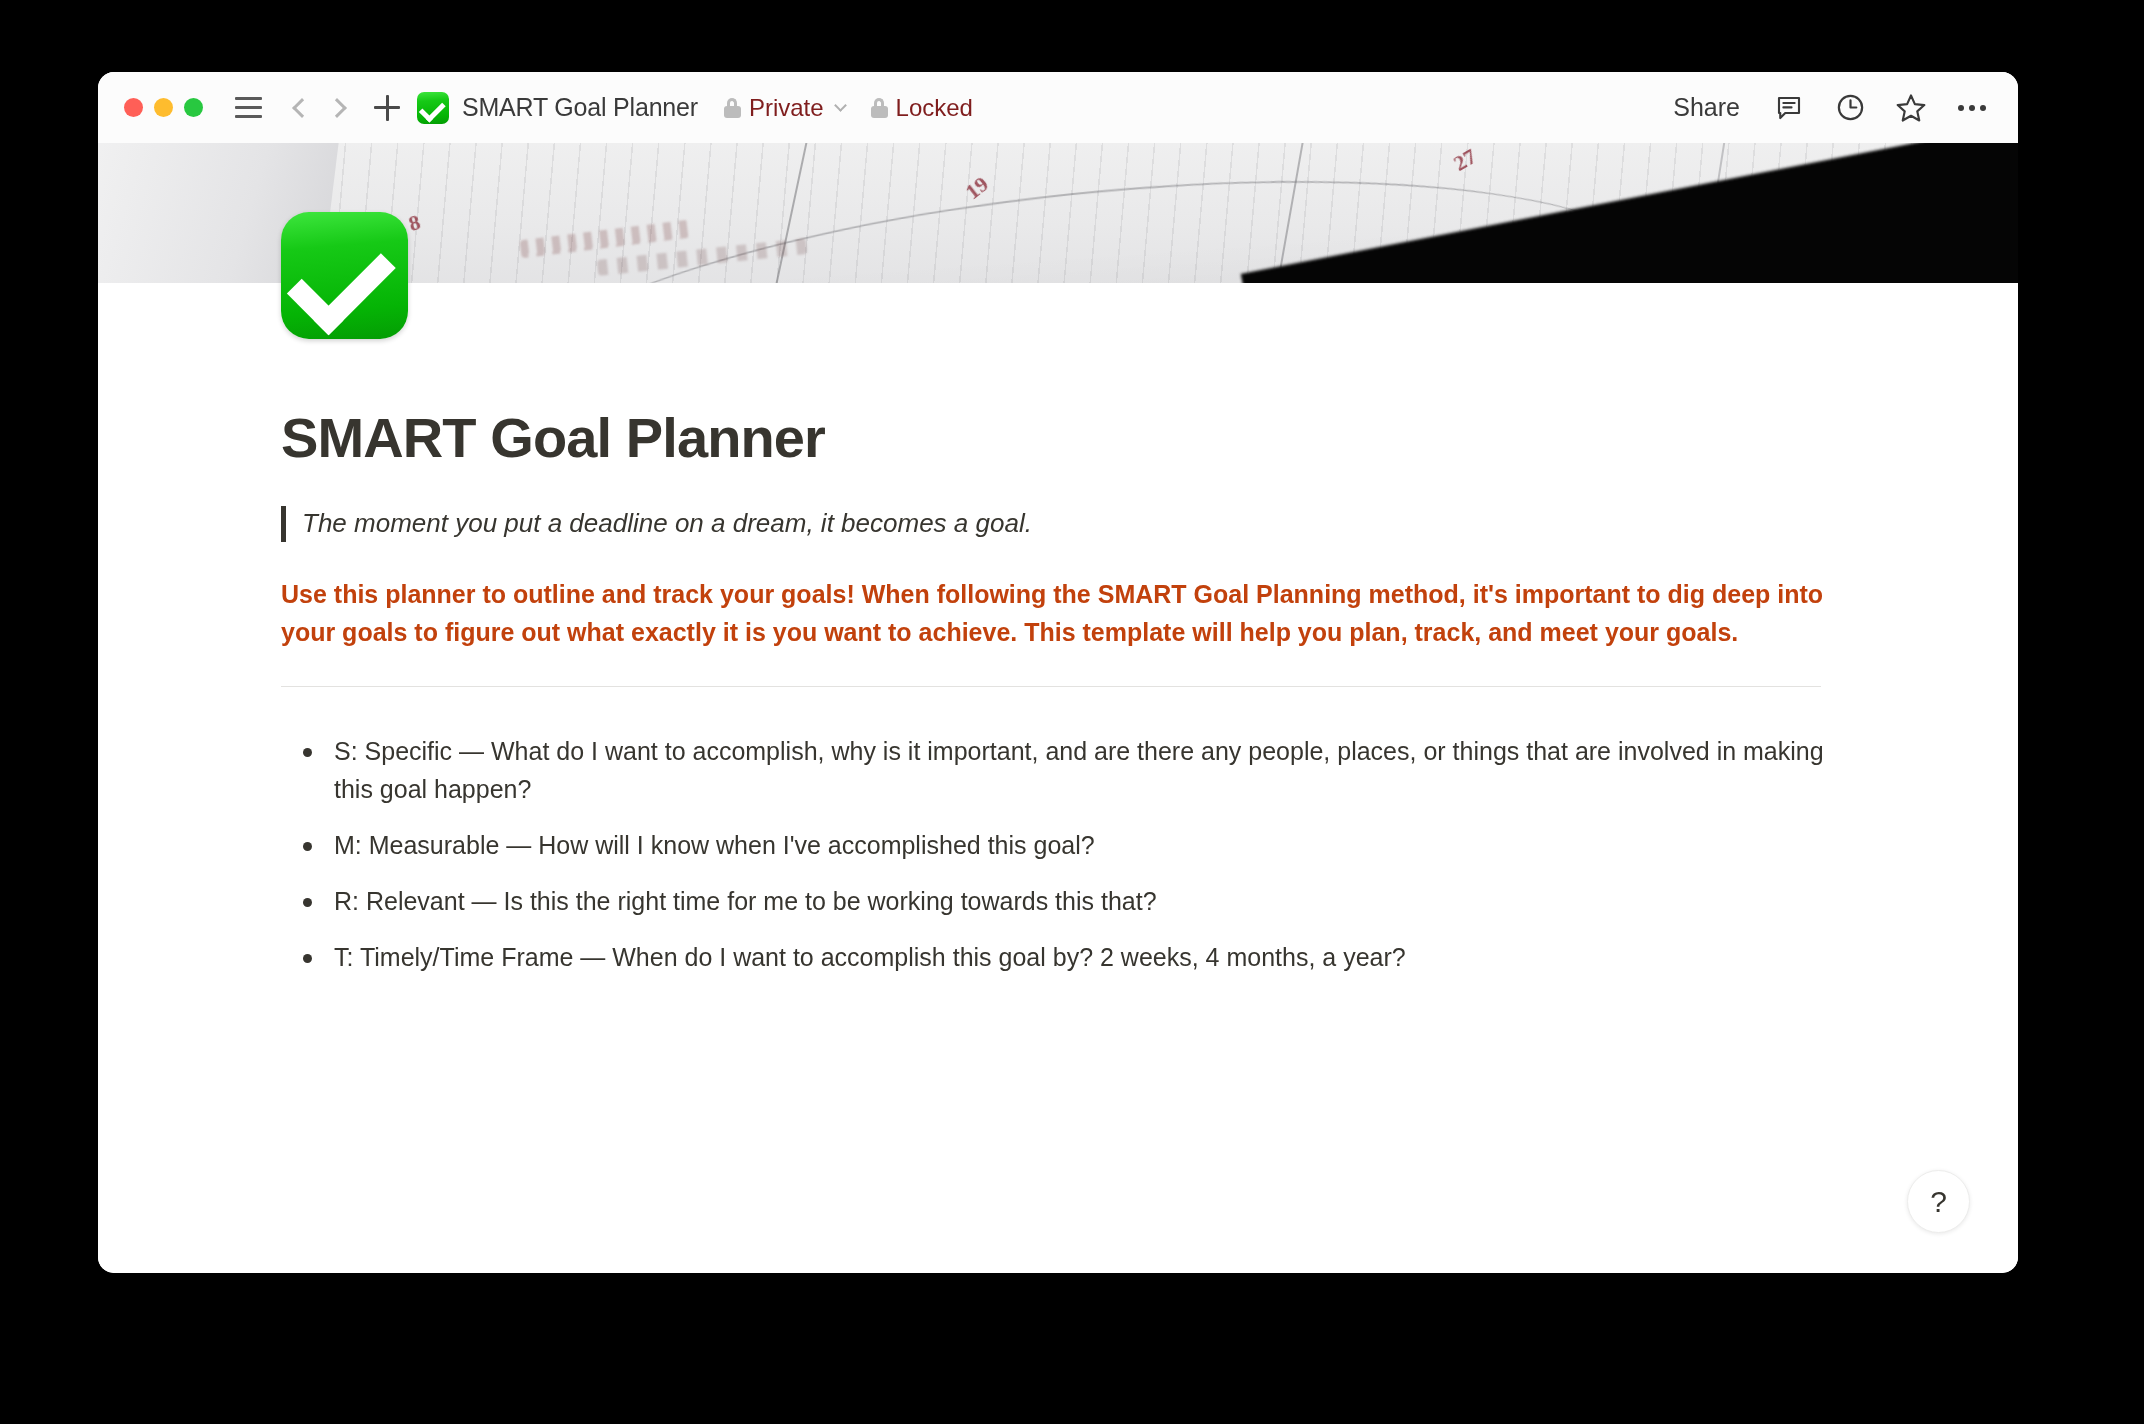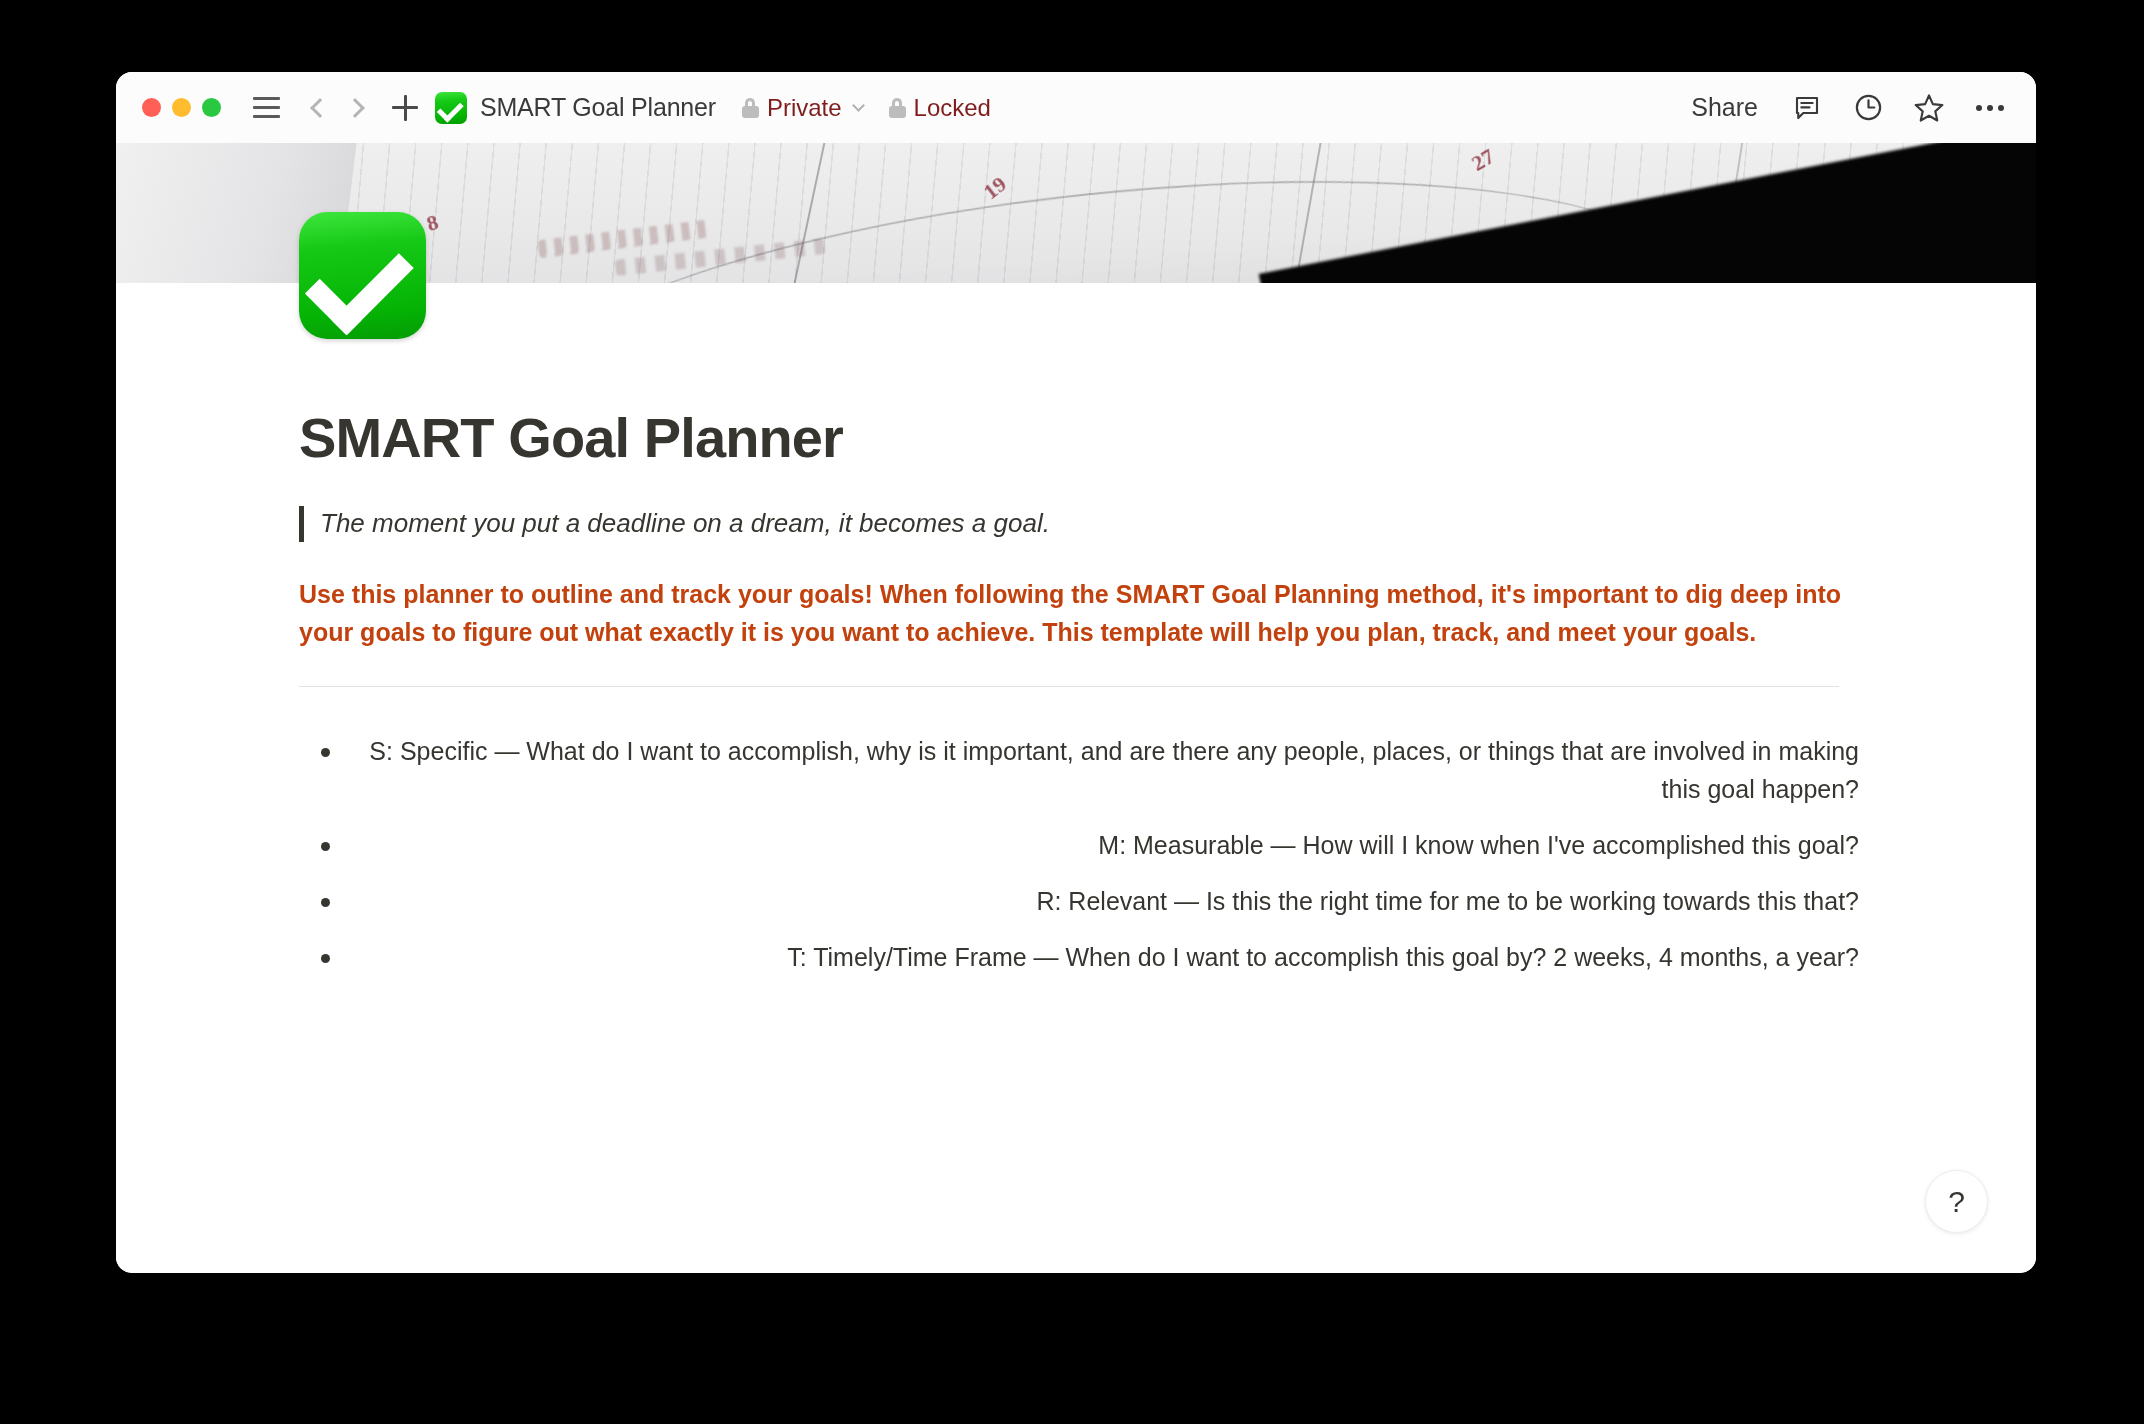--- a/index.html
+++ b/index.html
@@ -8,21 +8,21 @@
     width: 2144px;
     height: 1424px;
     background: #000000;
     font-family: "Liberation Sans", sans-serif;
     overflow: hidden;
   }
 
   
   #app-window {
     position: absolute;
-    left: 116px;
+    left: 98px;
     top: 72px;
     width: 1920px;
     height: 1201px;
     background: #ffffff;
     border-radius: 16px;
     overflow: hidden;
   }
 
   
   #title-bar {
@@ -212,21 +212,20 @@
     background: #fbf3db; display: inline; padding: 4px 2px;
     line-height: 1.45;
   }
   #section-heading-wrap { margin-bottom: 25px; }
 
   #smart-list { list-style: none; }
   .smart-item {
     display: flex; align-items: flex-start;
     font-size: 25px; color: #37352f; line-height: 1.52;
     margin-bottom: 18px;
-    text-align: right;
   }
   .smart-bullet {
     flex: none; width: 9px; height: 9px; border-radius: 50%;
     background: #37352f; margin: 16px 22px 0 22px;
   }
   .smart-text { flex: 1; }
 
   
   #help-button {
     position: absolute;

